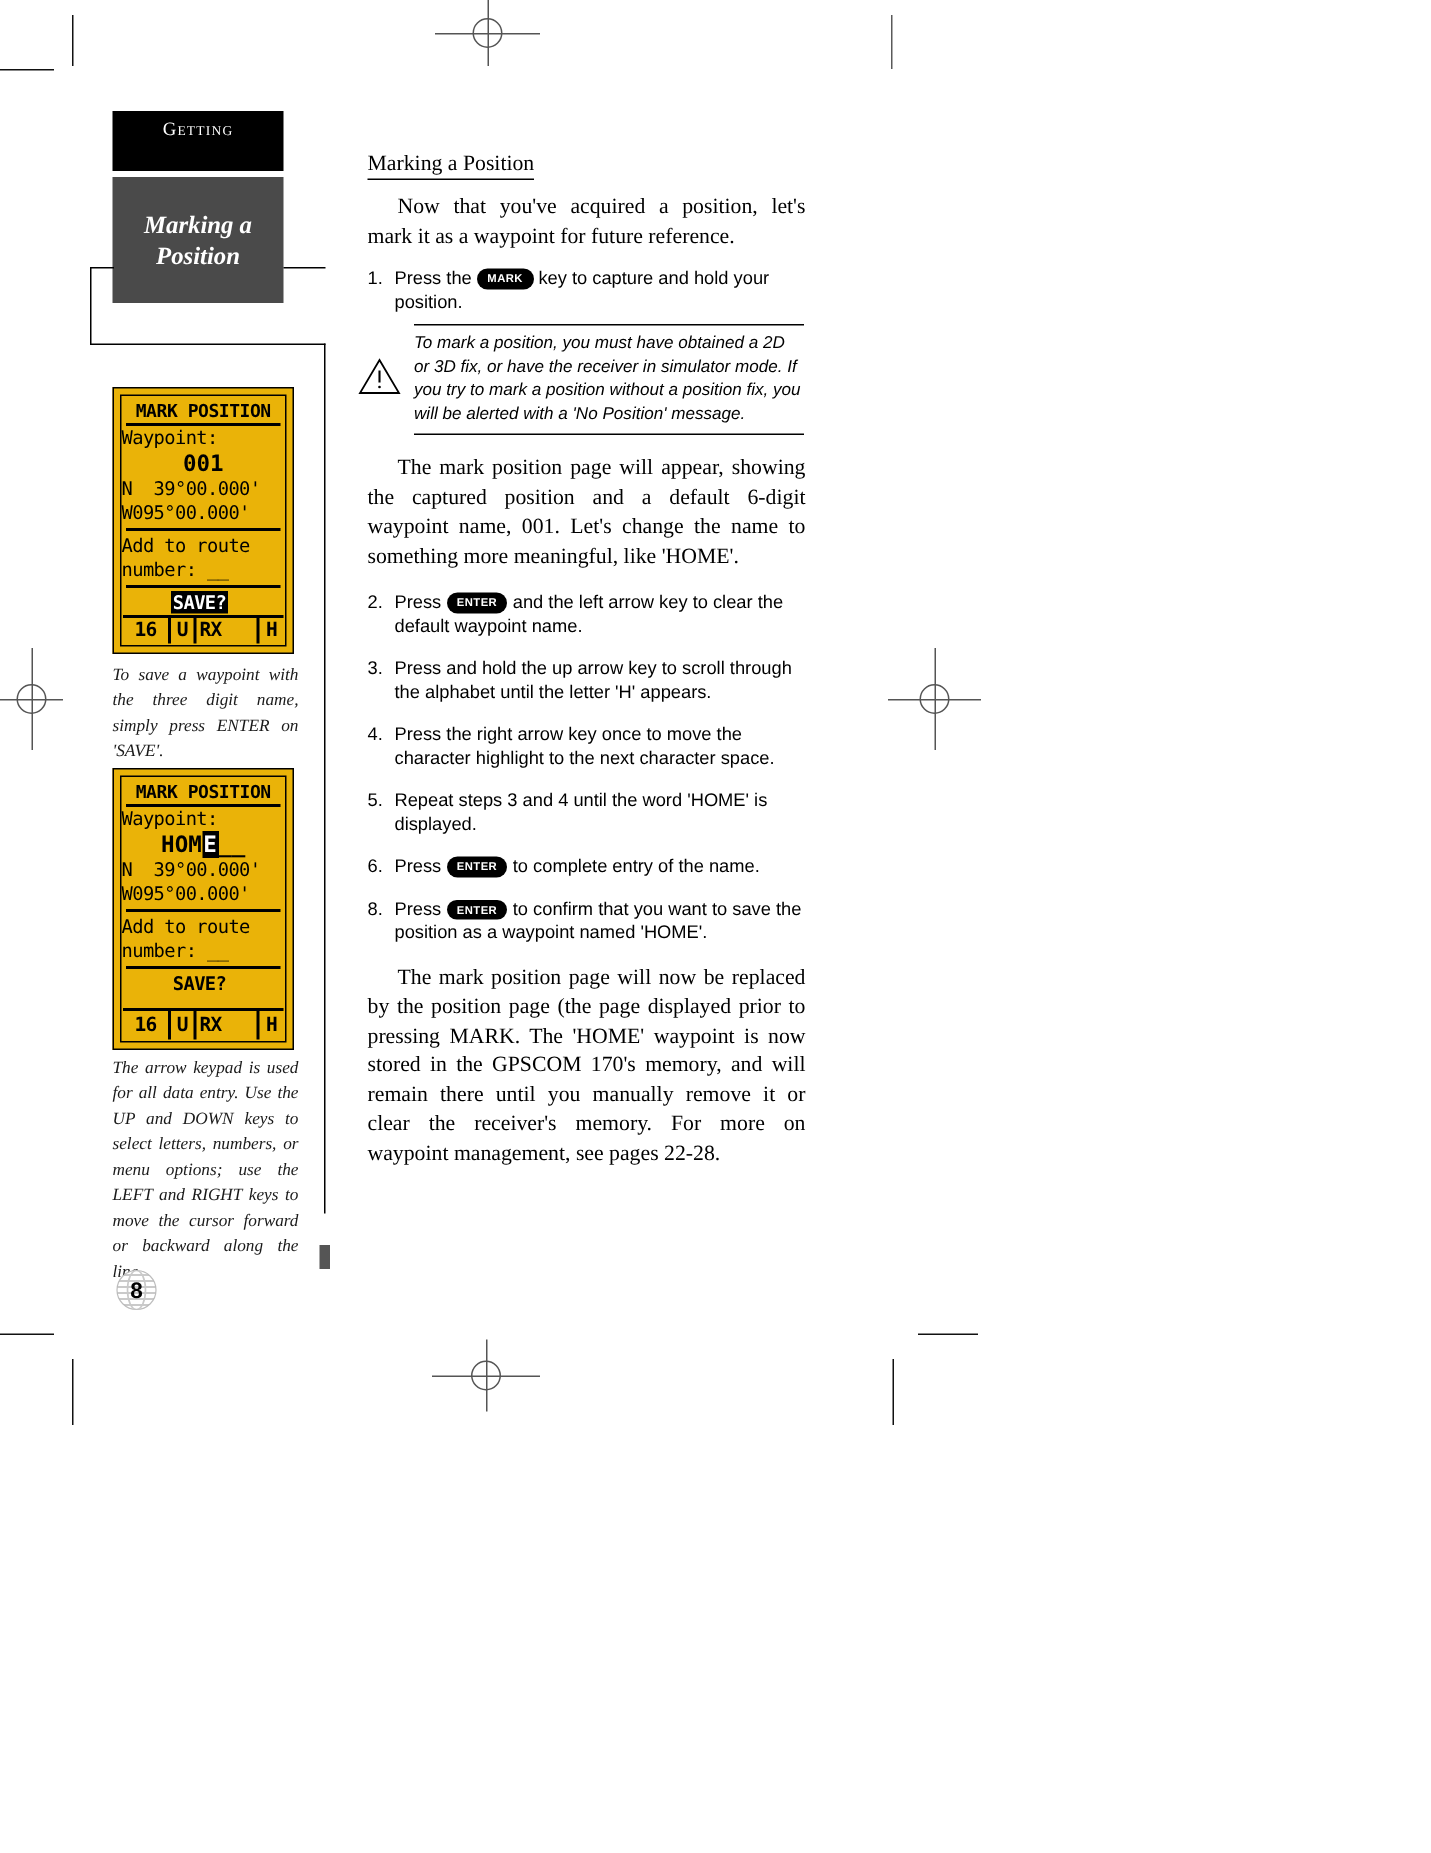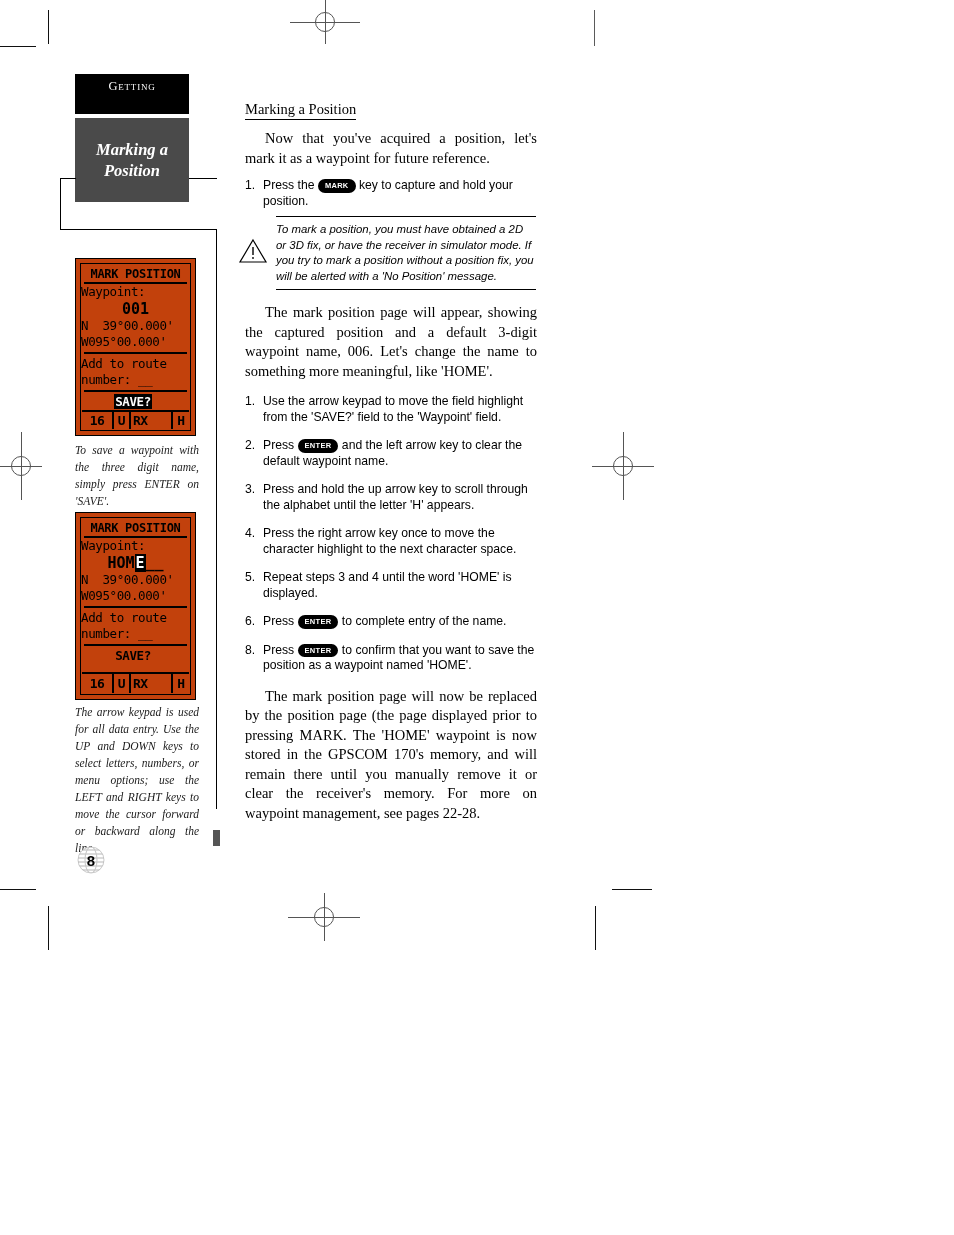--- a/index.html
+++ b/index.html
@@ -59,21 +59,21 @@
     line-height: 21px;
   }
 
   
   .rule { position: absolute; background: #000; }
 
   
   .gps-frame {
     position: absolute;
     border: 1.5px solid #000;
-    background: #c2410c;
+    background: #eab308;
     box-sizing: border-box;
     font-family: "DejaVu Sans Mono", monospace;
     padding-left: 12px;
   }
   .gps-inner {
     position: absolute;
     left: 4px; right: 4px; top: 4px; bottom: 4px;
     border: 1px solid #000;
     box-sizing: border-box;
     display: flex; flex-direction: column;
@@ -340,24 +340,23 @@
   <svg class="warn-tri" viewBox="0 0 30 26">
     <polygon points="15,2 28,24 2,24" fill="none" stroke="#000" stroke-width="1.2"></polygon>
     <line x1="15" y1="9" x2="15" y2="17" stroke="#000" stroke-width="1.4"></line>
     <circle cx="15" cy="20" r="0.9" fill="#000"></circle>
   </svg>
   <div class="note-body">To mark a position, you must have obtained a 2D or 3D fix, or have the receiver in simulator mode. If you try to mark a position without a position fix, you will be alerted with a 'No Position' message.</div>
   <div class="note-rule-bot"></div>
 </div>
 
 <div style="position:absolute; left:245px; top:303px; width:292px;">
-  <p class="body">The mark position page will appear, showing the captured position and a default 3-digit waypoint name, 006. Let's change the name to something more meaningful, like 'HOME'.</p>
+  <p class="body">The mark position page will appear, showing the captured position and a default 6-digit waypoint name, 001. Let's change the name to something more meaningful, like 'HOME'.</p>
 
   <ol class="steps" id="steps-list" style="margin-top:13px;">
-      <li><span class="num">1.</span><span class="stepline">Use the arrow keypad to move the field highlight from the 'SAVE?' field to the 'Waypoint' field.</span></li>
       <li><span class="num">2.</span><span class="stepline">Press</span> <span class="key">ENTER</span> <span class="stepline">and the left arrow key to clear the default waypoint name.</span></li>
       <li><span class="num">3.</span><span class="stepline">Press and hold the up arrow key to scroll through the alphabet until the letter 'H' appears.</span></li>
       <li><span class="num">4.</span><span class="stepline">Press the right arrow key once to move the character highlight to the next character space.</span></li>
       <li><span class="num">5.</span><span class="stepline">Repeat steps 3 and 4 until the word 'HOME' is displayed.</span></li>
       <li><span class="num">6.</span><span class="stepline">Press</span> <span class="key">ENTER</span> <span class="stepline">to complete entry of the name.</span></li>
       <li><span class="num">8.</span><span class="stepline">Press</span> <span class="key">ENTER</span> <span class="stepline">to confirm that you want to save the position as a waypoint named 'HOME'.</span></li>
     </ol>
 
   <p class="body" style="margin-top:4px;">The mark position page will now be replaced by the position page (the page displayed prior to pressing MARK. The 'HOME' waypoint is now stored in the GPSCOM 170's memory, and will remain there until you manually remove it or clear the receiver's memory. For more on waypoint management, see pages 22-28.</p>
 </div>

